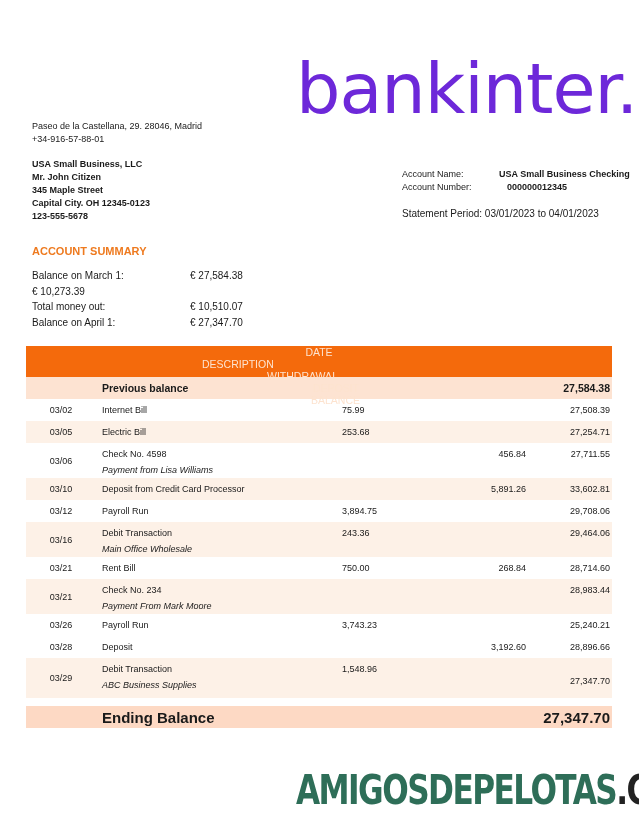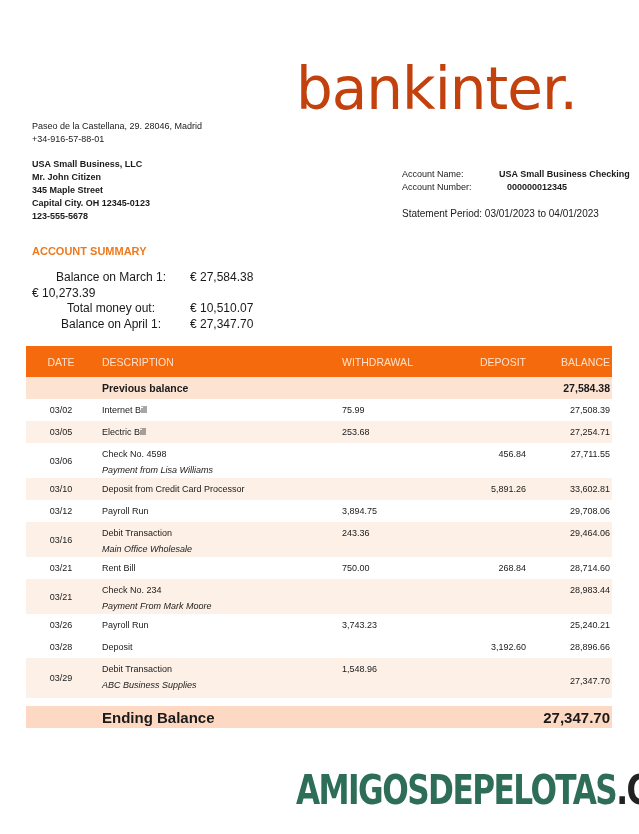--- a/index.html
+++ b/index.html
@@ -1,38 +1,38 @@
 <!DOCTYPE html>
 <html><head>
 <meta charset="utf-8">
 <style>
   * { box-sizing: border-box; margin: 0; padding: 0; }
   html, body { width: 639px; height: 834px; background: #ffffff; overflow: hidden; }
   body { position: relative; font-family: "Liberation Sans", sans-serif; color: #1a1a1a; }
 
   .logo {
     position: absolute; left: 296px; top: 54px; width: 320px; height: 70px;
-    font-family: "DejaVu Sans", sans-serif; font-size: 58px; letter-spacing: -1px;
-    color: #c2410c; line-height: 70px; font-weight: normal;
+    font-family: "DejaVu Sans", sans-serif; font-size: 70px; letter-spacing: -1px;
+    color: #6d28d9; line-height: 70px; font-weight: normal;
   }
 
   .bank-address { position: absolute; left: 32px; top: 120px; font-size: 9px; line-height: 12.5px; }
   .customer { position: absolute; left: 32px; top: 158px; font-size: 9px; line-height: 13px; font-weight: bold; }
 
   .account-info { position: absolute; left: 402px; top: 168px; font-size: 9px; line-height: 13px; }
   .account-info b { font-weight: bold; padding-left: 33px; }
   .statement-period { position: absolute; left: 402px; top: 207px; font-size: 10px; line-height: 13px; }
 
   .summary-title { position: absolute; left: 32px; top: 245px; font-size: 11px; font-weight: bold; color: #ee7a1f; }
-  .summary { position: absolute; left: 32px; top: 270px; font-size: 12px; text-align: center; }
+  .summary { position: absolute; left: 32px; top: 270px; font-size: 10px; }
   .summary-row { height: 15.5px; display: flex; }
   .summary-label { width: 158px; }
 
   .tx-table { position: absolute; left: 26px; top: 346px; width: 586px; font-size: 9px; }
-  .tx-head { height: 31px; background: #f46a0c; color: #fde3cf; display: flex; align-items: center; font-size: 10.5px; }
+  .tx-head { height: 31px; background: #f46a0c; color: #fde3cf; display: flex; align-items: center; font-size: 10.5px; flex-direction: column; }
   .row { display: flex; align-items: center; }
   .alt { background: #fdf1e7; }
   .prev { background: #fde3d2; height: 22px; font-weight: bold; font-size: 10.5px; }
   .ending { background: #fdd9c4; height: 22px; font-weight: bold; font-size: 15px; margin-top: 8px; }
 
   .c-date { width: 70px; text-align: center; }
   .c-desc { width: 246px; padding-left: 6px; }
   .c-wd { width: 104px; }
   .c-dep { width: 80px; text-align: right; }
   .c-bal { width: 86px; text-align: right; padding-right: 2px; }

